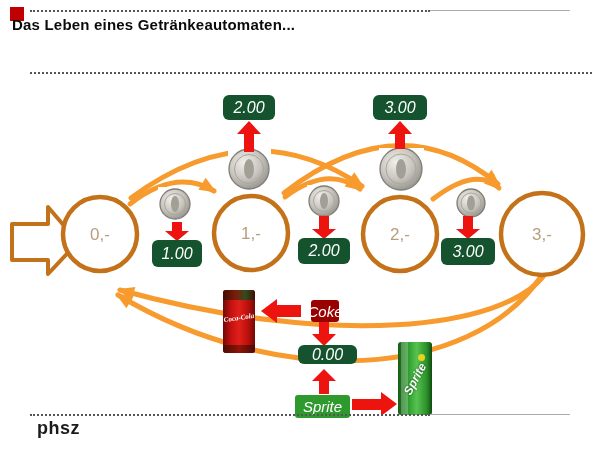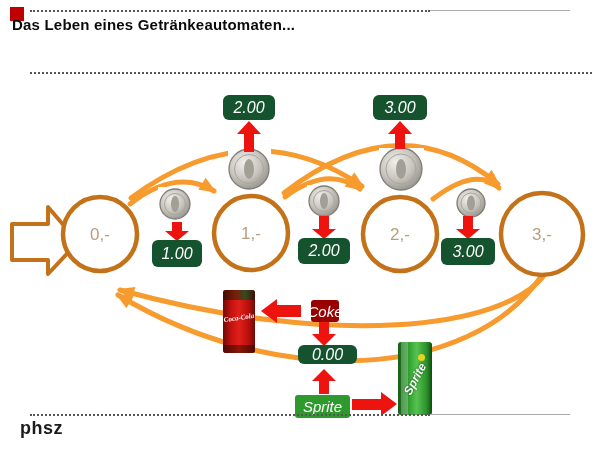--- a/index.html
+++ b/index.html
@@ -45,21 +45,21 @@
     overflow:hidden;
   }
   .sprite-can .shine{position:absolute;left:3px;top:0;width:7px;height:100%;background:rgba(255,255,255,.25);}
   .sprite-can .lemon{position:absolute;left:20px;top:12px;width:7px;height:7px;border-radius:50%;background:#E8D31F;}
   .sprite-can .script{
     position:absolute;left:-8px;top:30px;width:50px;text-align:center;
     font-style:italic;font-weight:bold;font-size:12px;color:#fff;
     transform:rotate(-62deg);white-space:nowrap;text-shadow:0 0 2px #0A4A0A;
   }
   
-  .footer-logo{left:20px;top:418px;font-size:18px;font-weight:bold;color:#1B1B1B;letter-spacing:.5px;}
+  .footer-logo{left:37px;top:418px;font-size:18px;font-weight:bold;color:#1B1B1B;letter-spacing:.5px;}
 </style>
 </head>
 <body>
 
 <div class="slide">
 
   <div class="abs logo-square"></div>
   <div class="abs rule-dotted" style="left:30px;top:10px;width:400px;"></div>
   <div class="abs rule-solid" style="left:430px;top:10px;width:140px;"></div>
   <div class="abs title">Das Leben eines Getränkeautomaten...</div>

